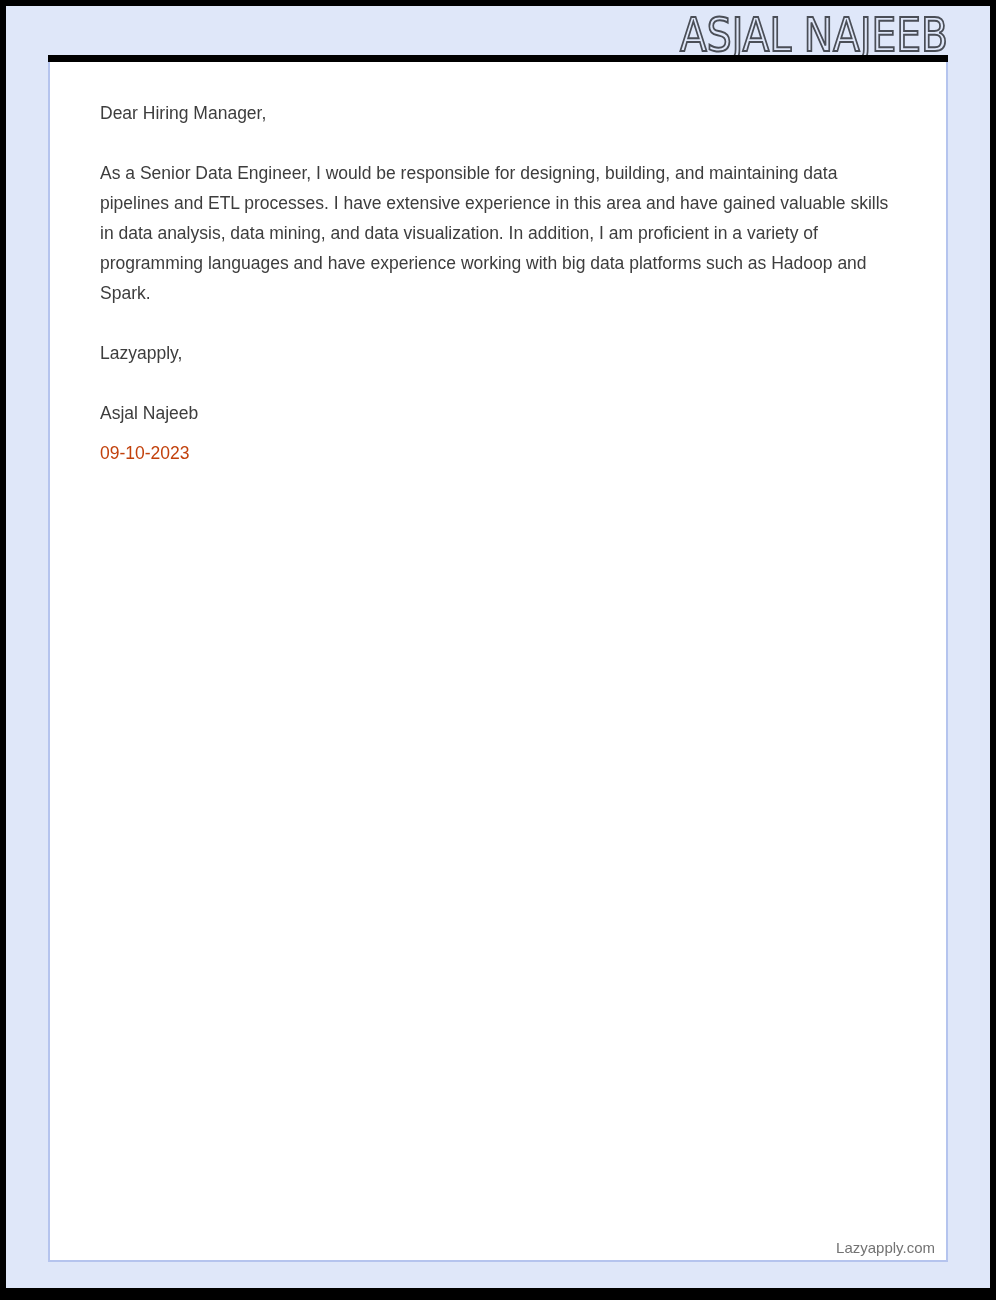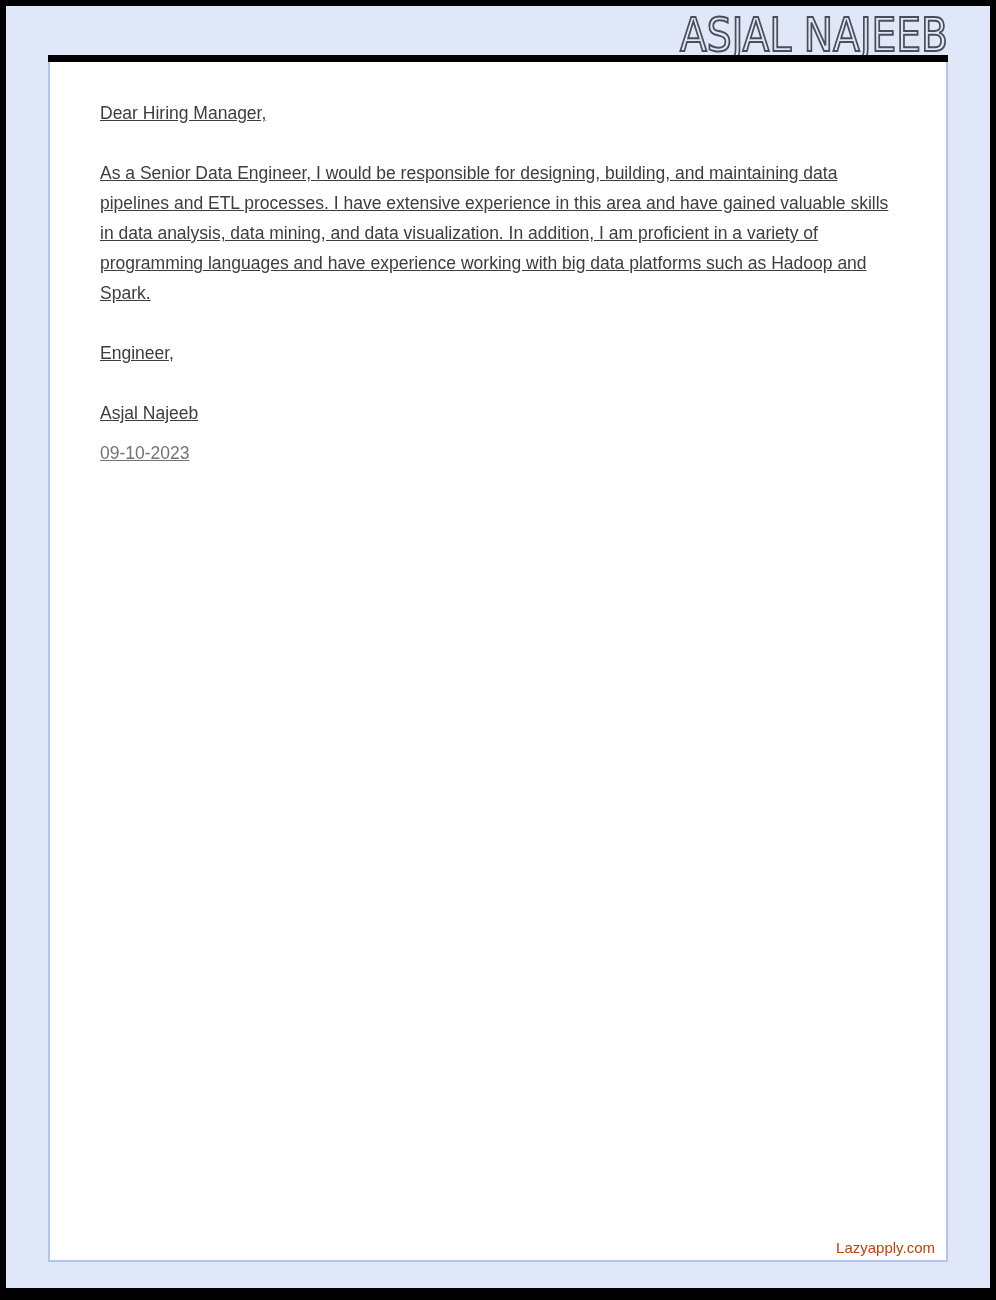--- a/index.html
+++ b/index.html
@@ -40,53 +40,53 @@
     border-right: 2px solid #b5c4ee;
     border-bottom: 2px solid #b5c4ee;
   }
   .letter {
     padding: 36px 50px 0 50px;
     color: #3d3d3d;
     font-size: 17.5px;
     line-height: 30px;
     font-weight: 400;
   }
-  .letter p { margin: 0 0 30px 0; text-decoration: underline; }
+  .letter p { margin: 0 0 30px 0; }
   .letter p.signature { margin-bottom: 10px; }
   .date-link {
-    color: #737373;
+    color: #c2410c;
     cursor: pointer;
   }
   .page-footer {
     position: absolute;
     right: 11px;
     bottom: 3px;
     font-size: 15px;
     line-height: 18px;
-    color: #c2410c;
+    color: #737373;
   }
 </style>
 </head>
 <body>
 
 <div class="canvas">
 
   <div class="header">
     <svg width="430" height="49" viewBox="0 0 430 49">
       <text x="428" y="45" text-anchor="end" textLength="268" lengthAdjust="spacingAndGlyphs" font-family="DejaVu Sans, sans-serif" font-size="46" fill="none" stroke="#4a4e57" stroke-width="2">ASJAL NAJEEB</text>
     </svg>
   </div>
 
   <div class="header-rule"></div>
 
   <div class="page">
     <div class="letter">
       <p>Dear Hiring Manager,</p>
       <p>As a Senior Data Engineer, I would be responsible for designing, building, and maintaining data pipelines and ETL processes. I have extensive experience in this area and have gained valuable skills in data analysis, data mining, and data visualization. In addition, I am proficient in a variety of programming languages and have experience working with big data platforms such as Hadoop and Spark.</p>
-      <p>Engineer,</p>
+      <p>Lazyapply,</p>
       <p class="signature">Asjal Najeeb</p>
       <p class="date-link">09-10-2023</p>
     </div>
 
     <div class="page-footer">Lazyapply.com</div>
   </div>
 
 </div>
 
 </body></html>

